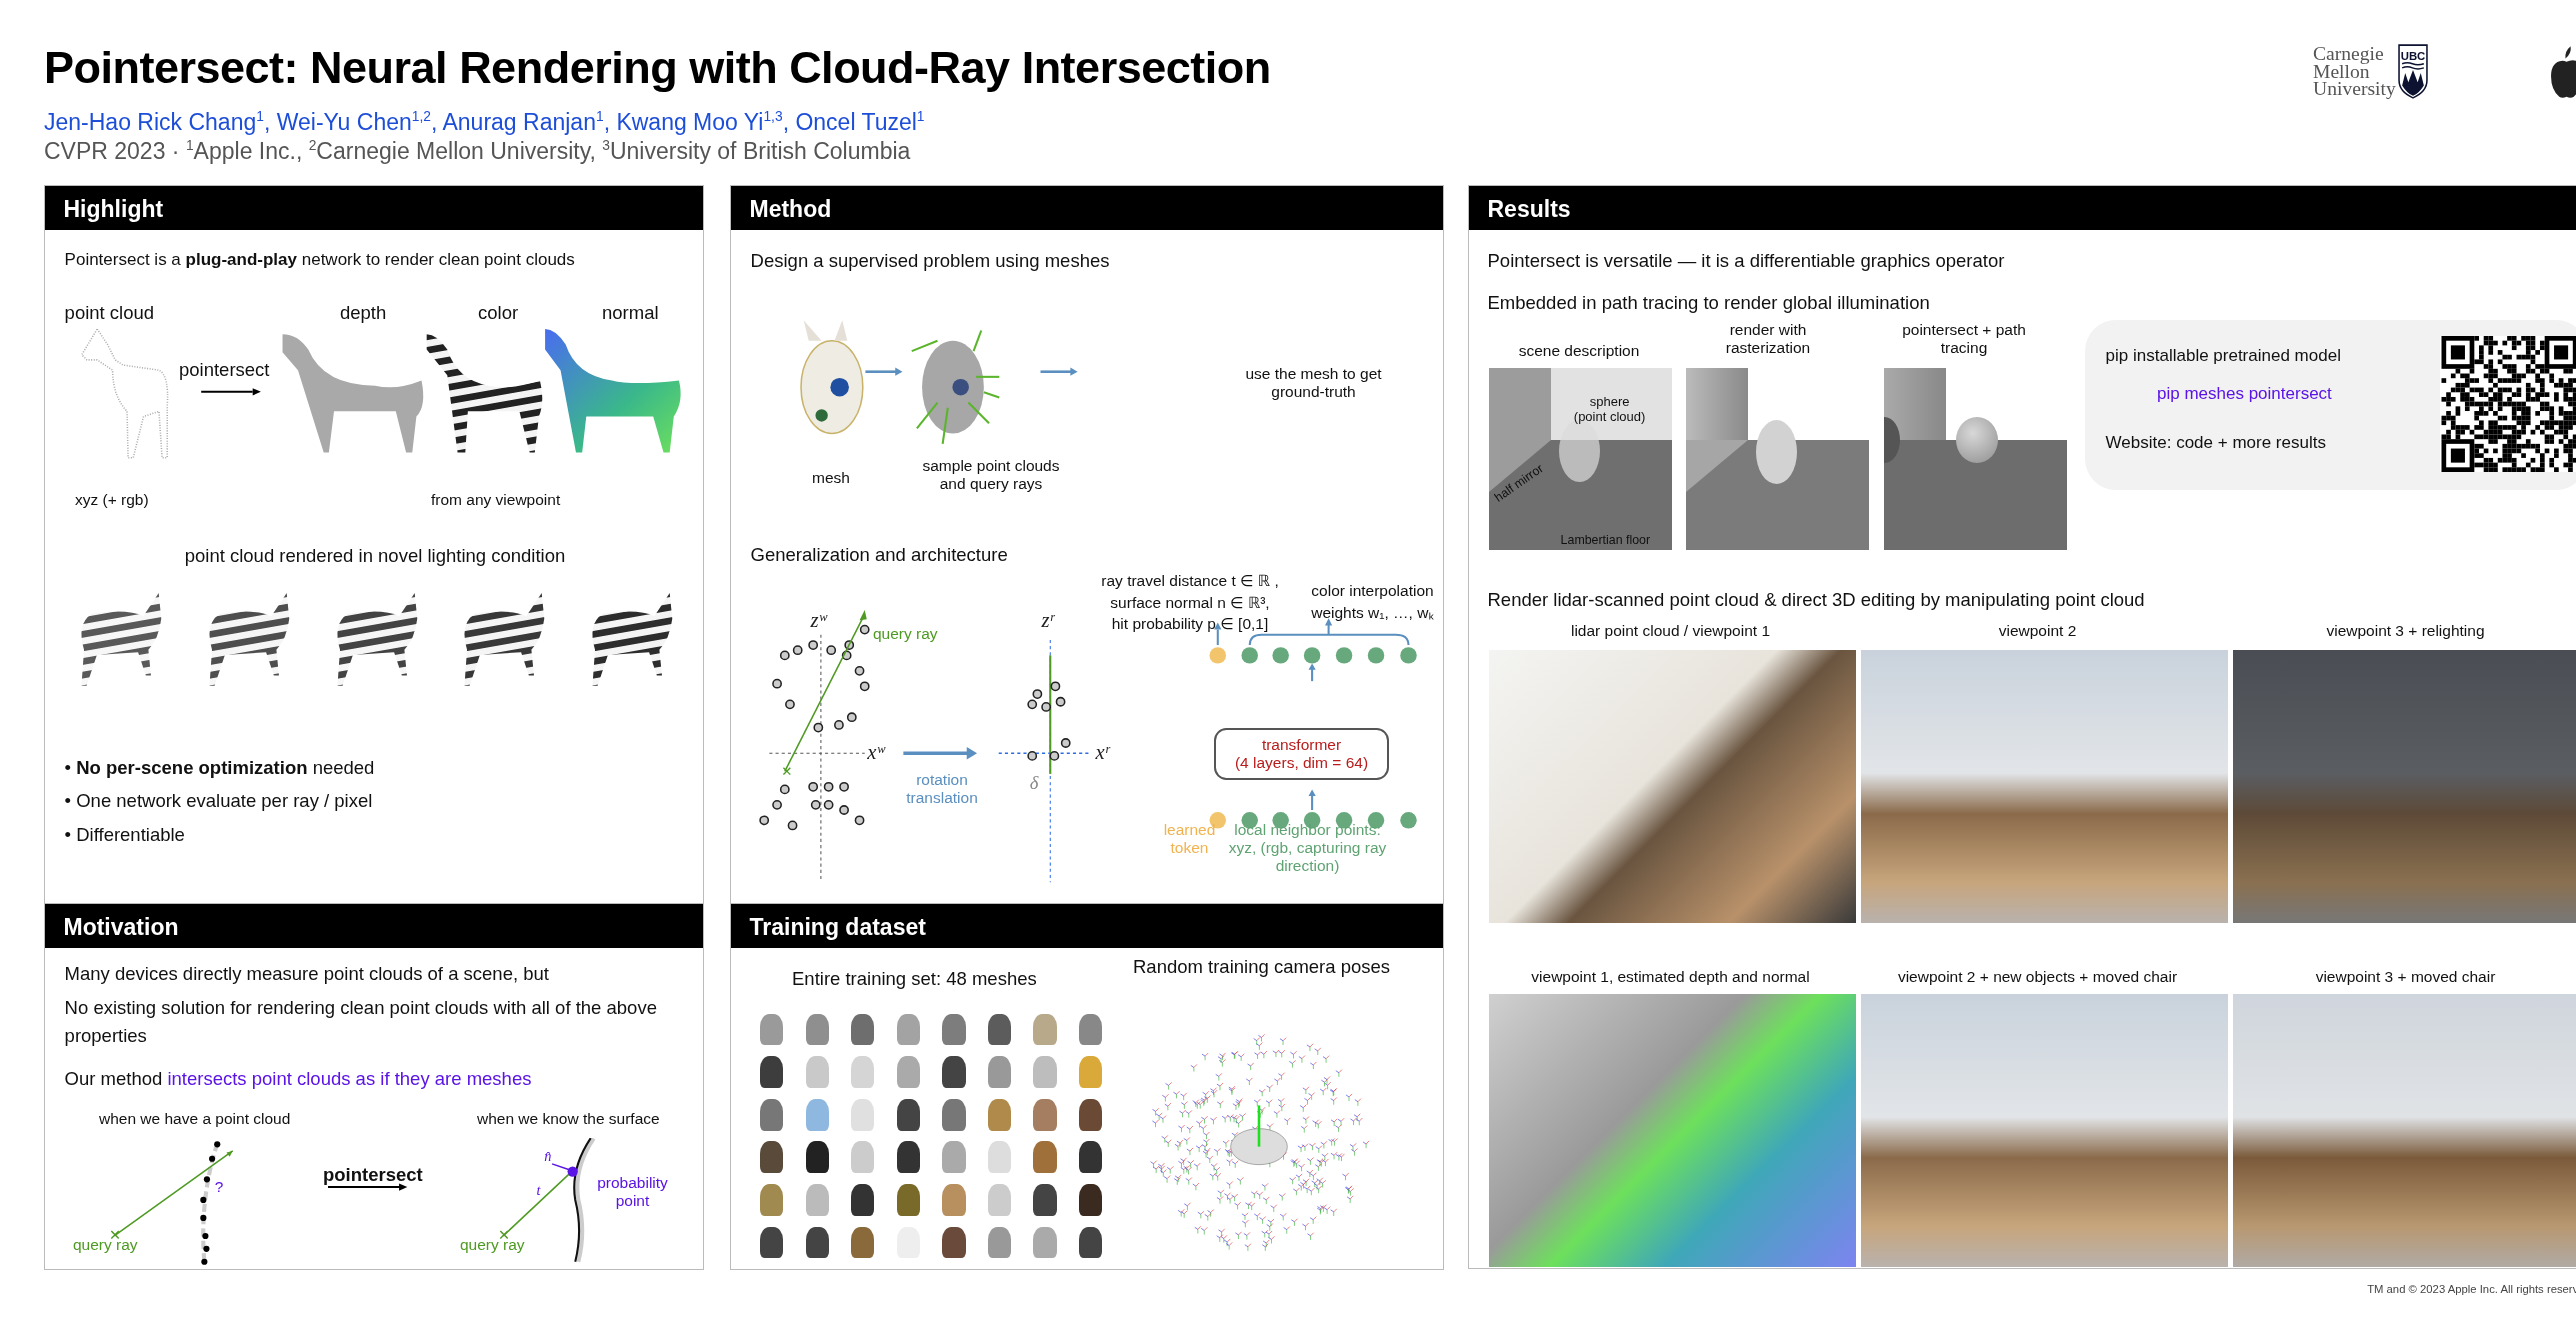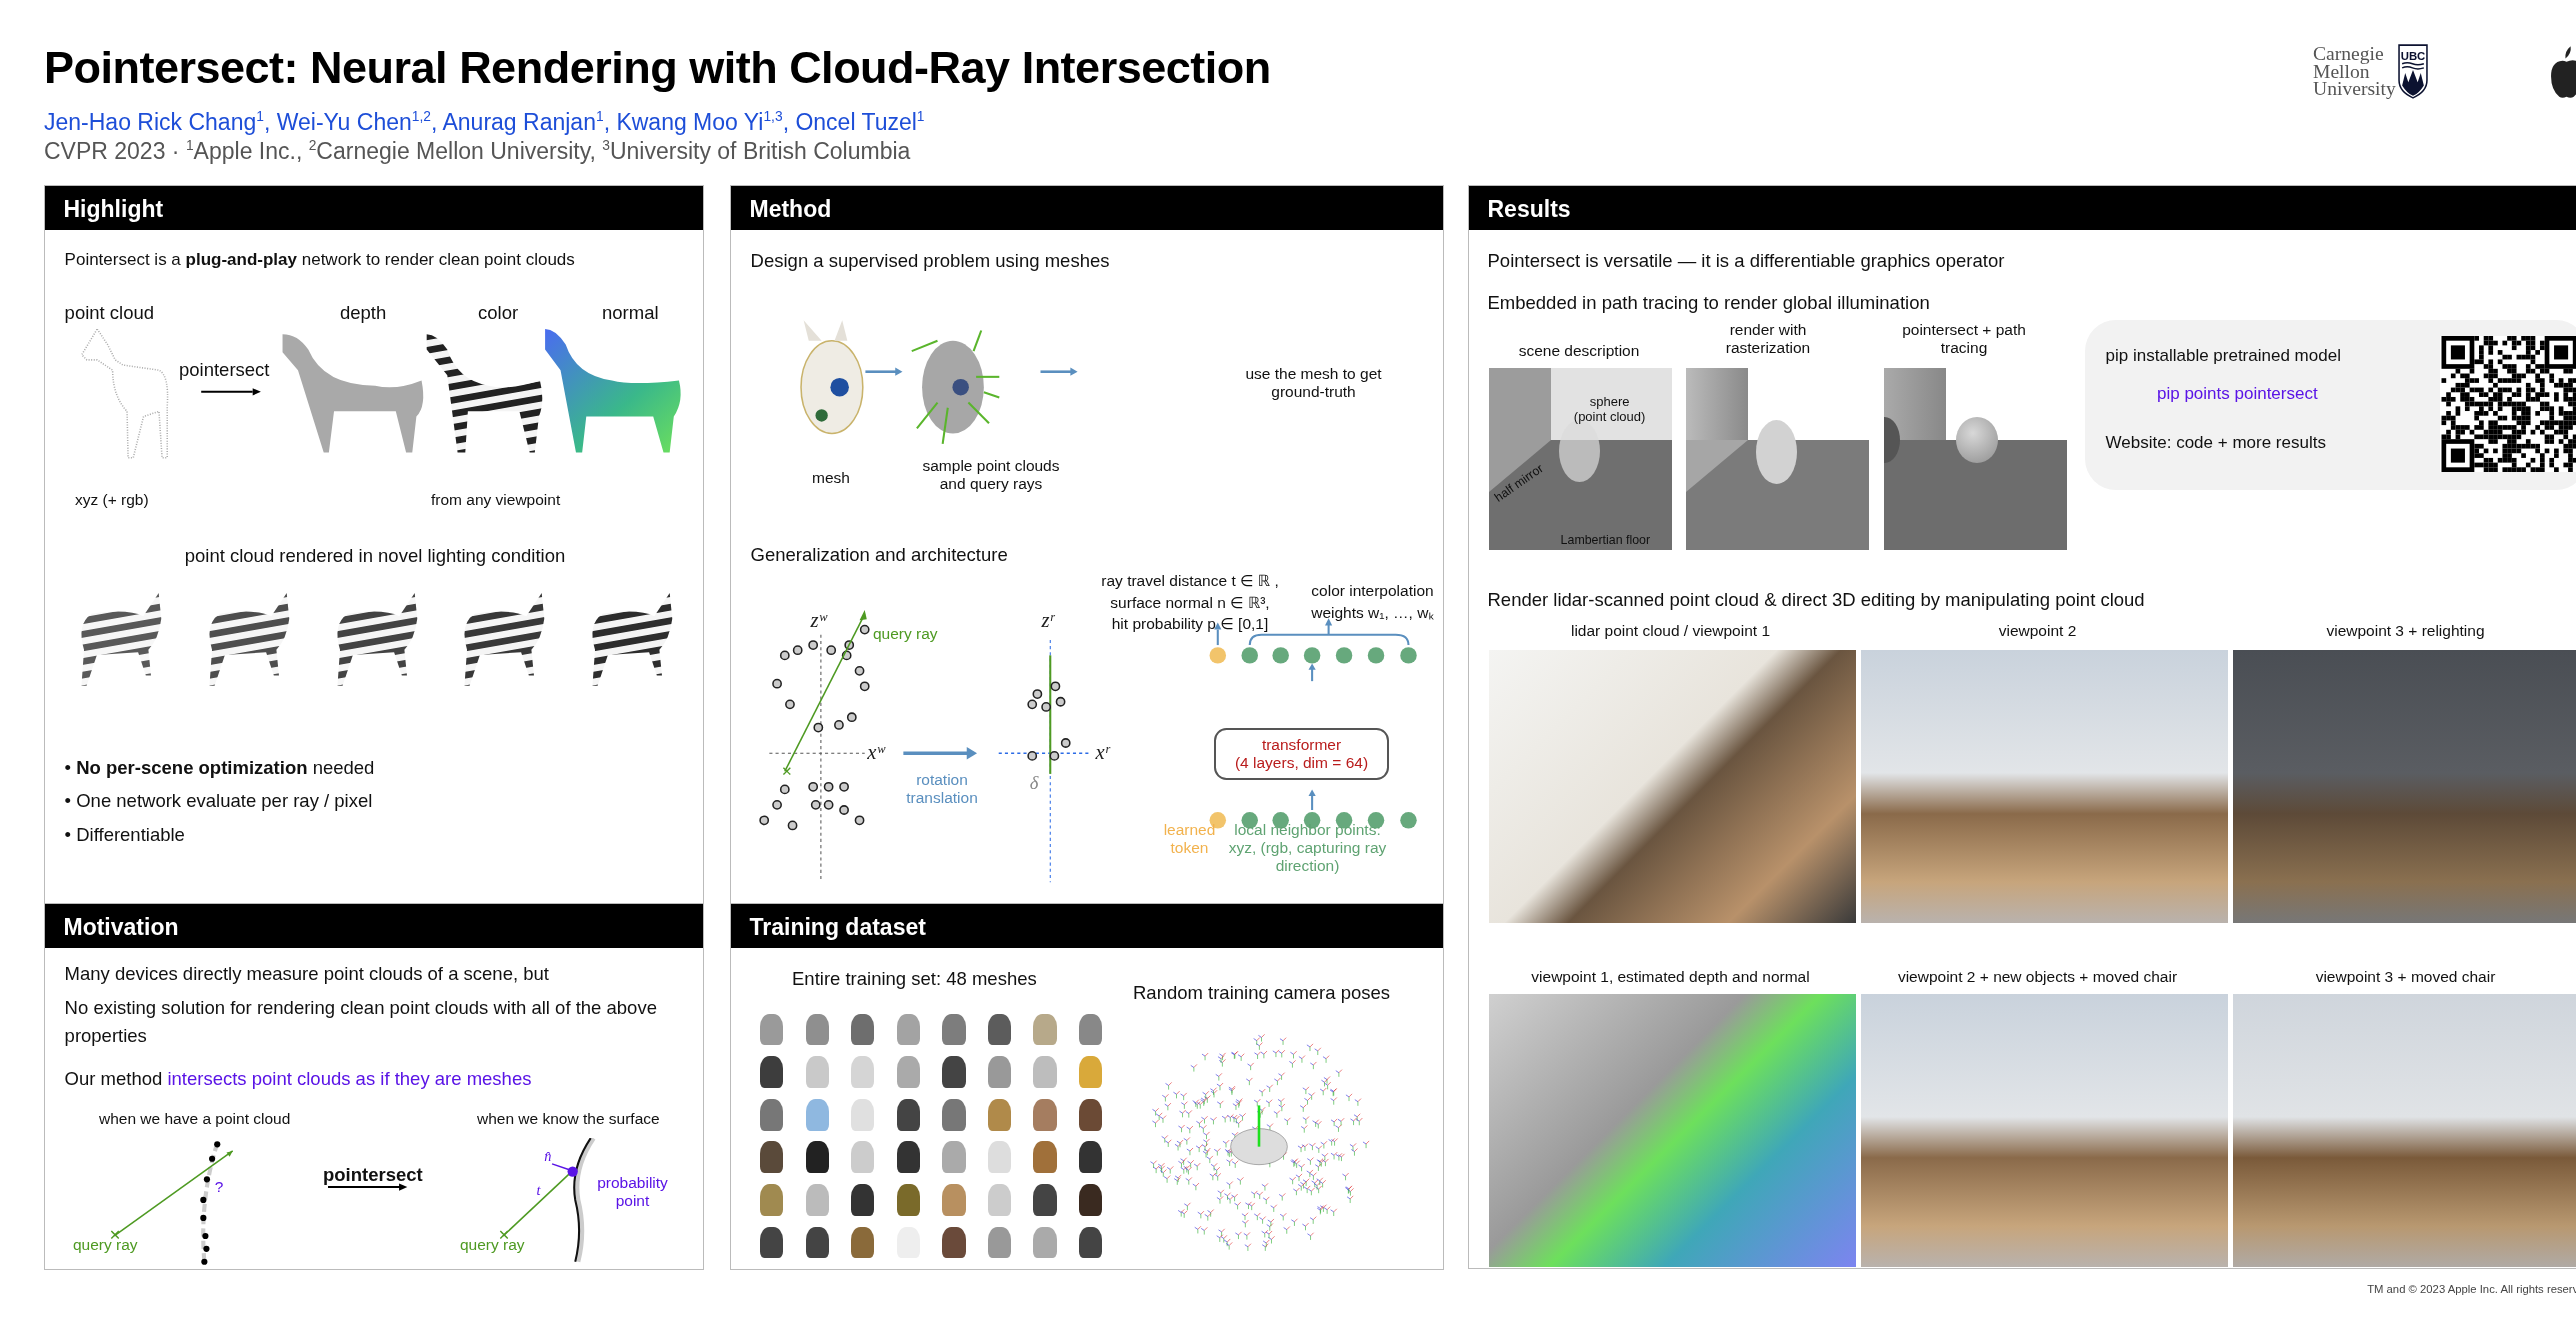--- a/index.html
+++ b/index.html
@@ -302,21 +302,21 @@
   <div class="abs t30 green" style="left:142px;top:439px">query ray</div>
   <div class="abs t30 blue ctr" style="left:170px;top:585px;width:82px">
     <div>rotation</div>
     <div>translation</div>
   </div>
 </div>
 
 <div class="panel" style="left:730px;top:903px;width:714px;height:367px">
   <div class="phead">Training dataset</div>
   <div class="abs t36" style="left:61px;top:64px">Entire training set:  48 meshes</div>
-  <div class="abs t36" style="left:402px;top:78px">Random training camera poses</div>
+  <div class="abs t36" style="left:402px;top:52px">Random training camera poses</div>
   <div class="abs" style="left:19.6px;top:106px;width:361px;height:252px;display:grid;grid-template-columns:repeat(8,1fr);grid-template-rows:repeat(6,1fr);gap:3.1px" id="meshGrid">
       <div style="display:flex;align-items:center;justify-content:center">
         <div style="width:55%;height:80%;background:#9a9a9a;border-radius:40% 40% 20% 20%"></div>
       </div>
       <div style="display:flex;align-items:center;justify-content:center">
         <div style="width:55%;height:80%;background:#8f8f8f;border-radius:40% 40% 20% 20%"></div>
       </div>
       <div style="display:flex;align-items:center;justify-content:center">
         <div style="width:55%;height:80%;background:#6e6e6e;border-radius:40% 40% 20% 20%"></div>
       </div>
@@ -1791,21 +1791,21 @@
   </div>
   <div class="img" style="left:415px;top:182px;width:183px;height:182px;background:#6d6d6d">
     <div class="abs" style="left:0;top:0;width:62px;height:72px;background:linear-gradient(90deg,#aaa,#888)"></div>
     <div class="abs" style="left:62px;top:0;width:122px;height:72px;background:#fff"></div>
     <div class="abs" style="left:-15.5px;top:49px;width:31px;height:46px;border-radius:50%;background:#555"></div>
     <div class="abs" style="left:72px;top:49px;width:42px;height:46px;border-radius:50%;background:radial-gradient(circle at 40% 35%,#d8d8d8,#8e8e8e)"></div>
   </div>
 
   <div class="abs" style="left:616px;top:134px;width:502px;height:170px;background:#f2f2f2;border-radius:31px">
     <div class="abs t40" style="left:20.6px;top:26px">pip installable pretrained model</div>
-    <div class="abs t40 purple" style="left:72px;top:64px">pip points pointersect</div>
+    <div class="abs t40 purple" style="left:72px;top:64px">pip meshes pointersect</div>
     <div class="abs t40" style="left:20.6px;top:113px">Website: code + more results</div>
     <svg class="abs qr" style="left:355px;top:15.5px" width="139" height="136" viewBox="0 0 29 29" id="qrSvg">
         <rect x="7" y="0" width="1" height="1" fill="#000"></rect>
         <rect x="9" y="0" width="1" height="1" fill="#000"></rect>
         <rect x="10" y="0" width="1" height="1" fill="#000"></rect>
         <rect x="14" y="0" width="1" height="1" fill="#000"></rect>
         <rect x="15" y="0" width="1" height="1" fill="#000"></rect>
         <rect x="17" y="0" width="1" height="1" fill="#000"></rect>
         <rect x="18" y="0" width="1" height="1" fill="#000"></rect>
         <rect x="19" y="0" width="1" height="1" fill="#000"></rect>

